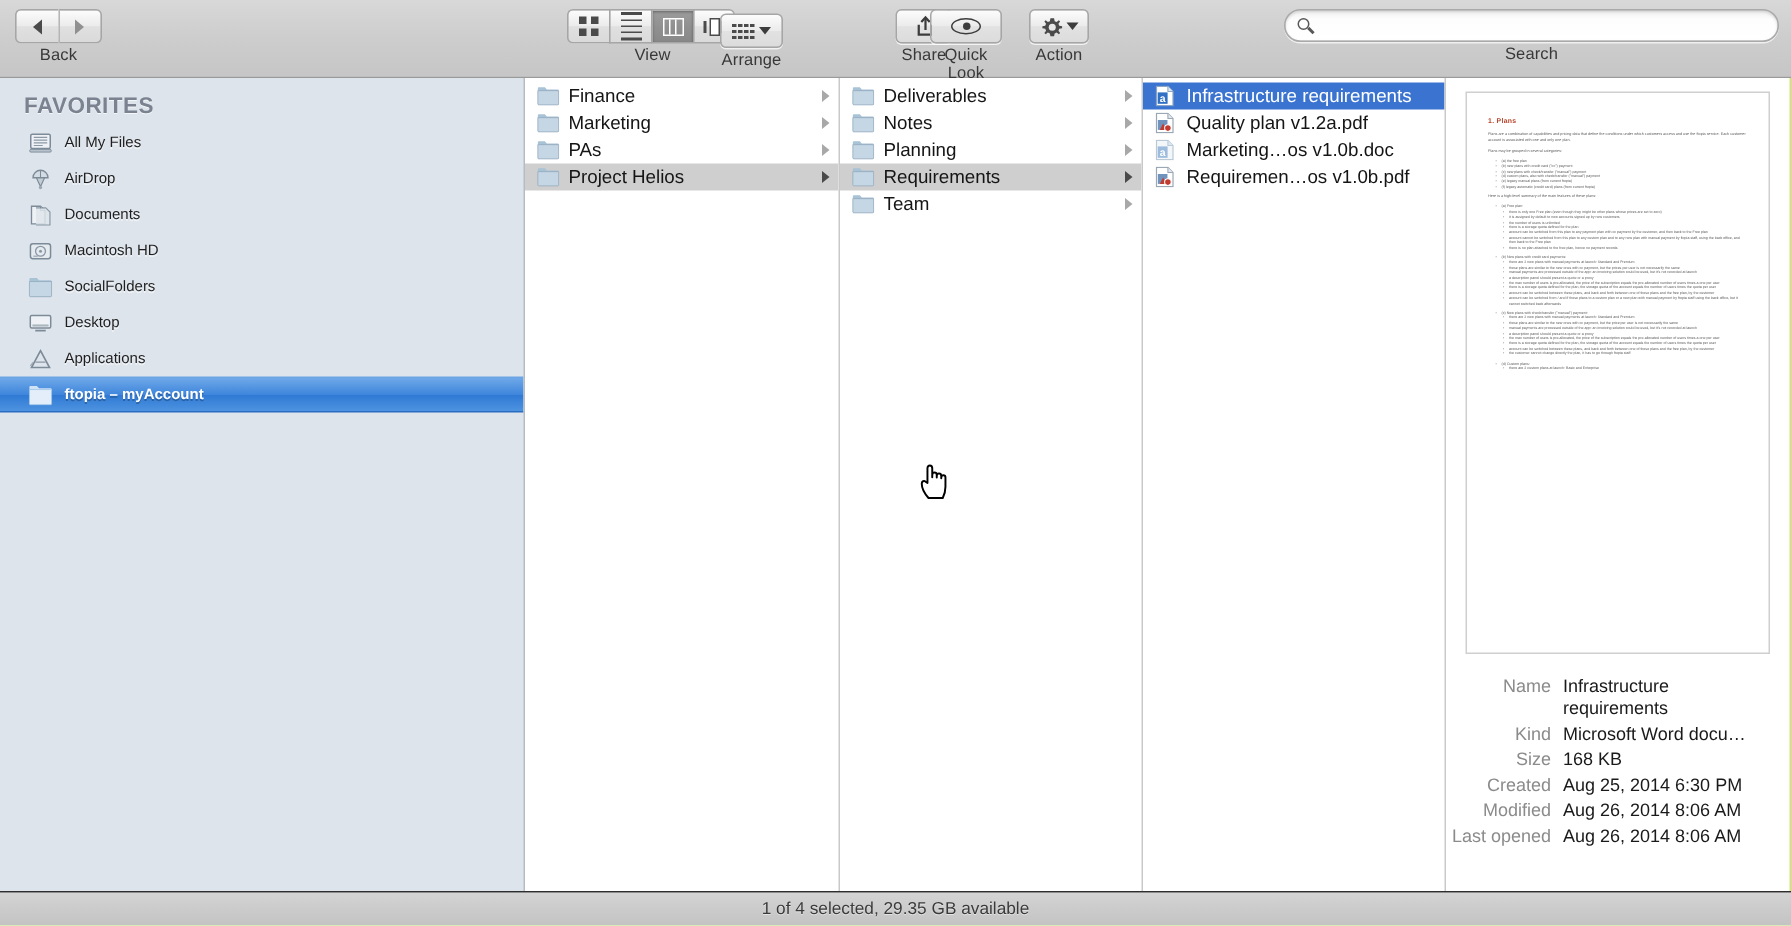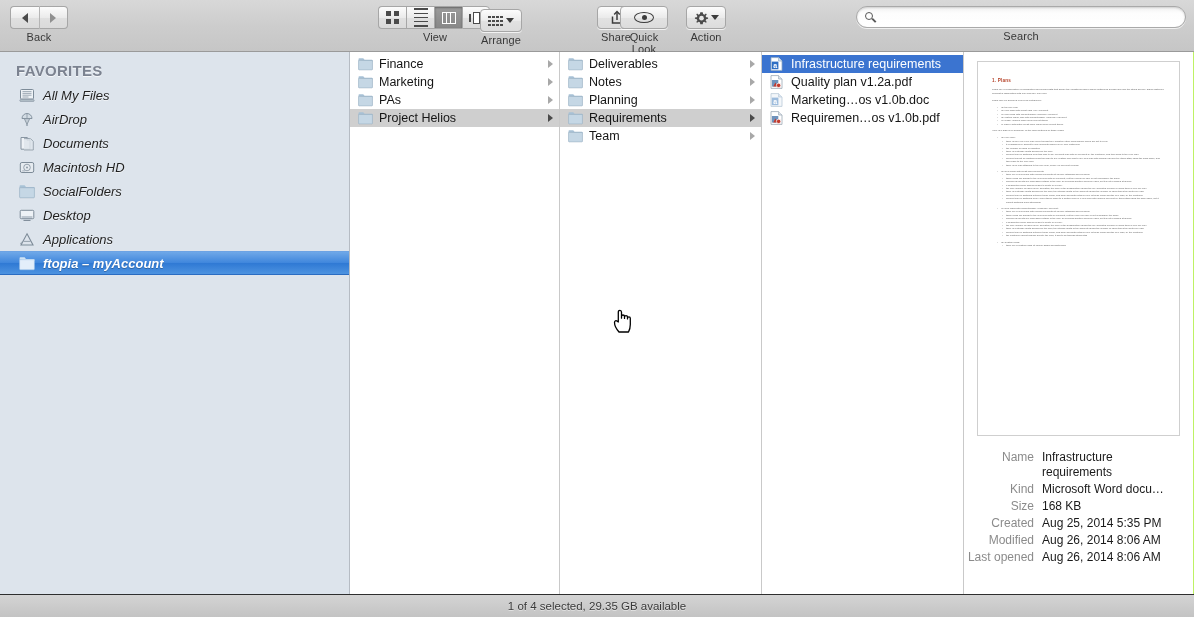--- a/index.html
+++ b/index.html
@@ -123,23 +123,22 @@
     padding-top:8px; overflow:hidden;
     position:relative;
   }
   .sb-header {
     font-size:15px; font-weight:bold; color:#7b8290;
     padding:2px 0 4px 16px; letter-spacing:.3px;
     text-shadow:0 1px 0 rgba(255,255,255,.7);
   }
   .sb-item {
     height:24px; display:flex; align-items:center;
-    padding-left:18px; font-size:13px; color:#1f1f1f;
+    padding-left:18px; font-size:10px; color:#1f1f1f;
     text-shadow:0 1px 0 rgba(255,255,255,.55);
-    font-style:italic;
   }
   .sb-item.sel {
     background:linear-gradient(to bottom,#6fa8e8 0%,#3f86dc 50%,#2f79d4 51%,#4d93e0 100%);
     color:#fff; font-weight:bold; text-shadow:0 1px 0 rgba(0,0,0,.25);
     border-top:1px solid #6ca3e4; border-bottom:1px solid #2a6cc2;
   }
   .sb-icon { width:17px; height:16px; margin-right:8px; flex:0 0 17px; display:flex; align-items:center; justify-content:center; }
   .sb-icon svg { display:block; }
 
   
@@ -638,21 +637,21 @@
             <div class="r">
               <div class="k">Kind</div>
               <div class="v">Microsoft Word docu…</div>
             </div>
             <div class="r">
               <div class="k">Size</div>
               <div class="v">168 KB</div>
             </div>
             <div class="r">
               <div class="k">Created</div>
-              <div class="v">Aug 25, 2014 5:35 PM</div>
+              <div class="v">Aug 25, 2014 6:30 PM</div>
             </div>
             <div class="r">
               <div class="k">Modified</div>
               <div class="v">Aug 26, 2014 8:06 AM</div>
             </div>
             <div class="r">
               <div class="k">Last opened</div>
               <div class="v">Aug 26, 2014 8:06 AM</div>
             </div>
           </div>

